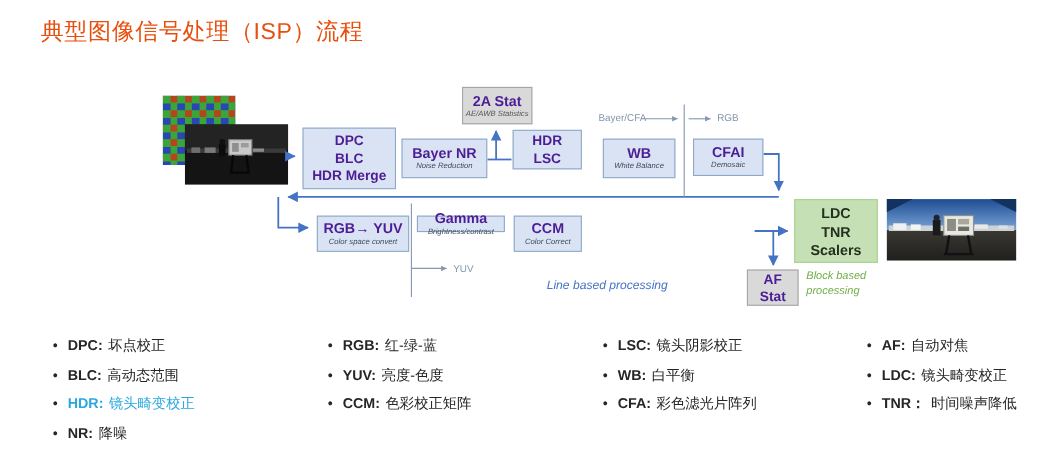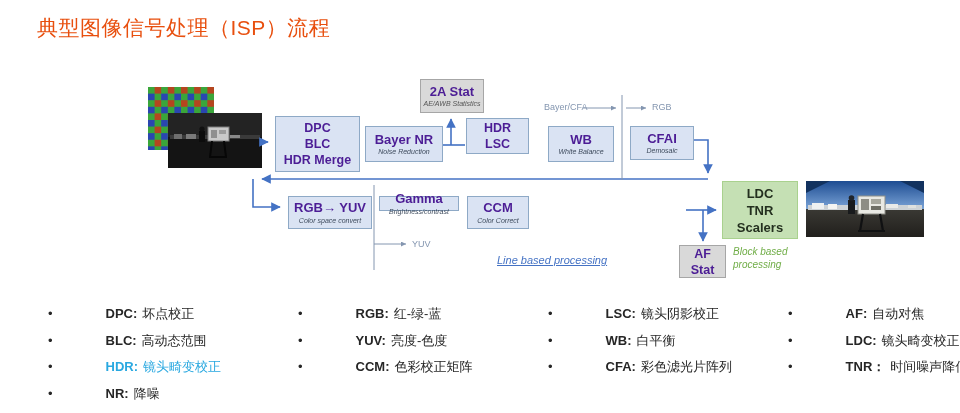--- a/index.html
+++ b/index.html
@@ -21,34 +21,34 @@
   .node b{font-size:13px;font-weight:bold;color:#4c1d95;}
   .node i.sub{font-size:7px;font-style:italic;color:#3d4a5c;margin-top:1px;}
   .node.multi b{font-size:12.5px;line-height:16px;}
   .node.gray{background:var(--gray-fill);border-color:var(--gray-border);}
   .node.gray i.sub{color:#555;}
   .node.green{background:var(--green-fill);border-color:var(--green-border);}
   .node.green b{color:#24301f;font-size:13px;line-height:17px;}
 
   .flow-label{position:absolute;font-size:9px;color:var(--muted);}
   .proc-label{position:absolute;font-style:italic;}
-  .line-based{left:497px;top:254px;font-size:11px;color:var(--line-based);text-decoration:underline;}
+  .line-based{left:497px;top:254px;font-size:11px;color:var(--line-based);}
   .block-based{left:733px;top:245px;font-size:10px;color:var(--block-based);width:70px;line-height:13px;}
 
   .bayer{position:absolute;left:148px;top:87px;width:66px;height:63px;
          background:conic-gradient(var(--bayer-r) 0 25%, var(--bayer-g) 0 50%, var(--bayer-b) 0 75%, var(--bayer-g) 0);
          background-size:13.2px 13.2px;}
   .photo{position:absolute;display:block;}
   .raw-photo{left:168px;top:113px;}
   .out-photo{left:806px;top:181px;}
 
   .legend-col{position:absolute;top:305px;}
   .legend-item{display:flex;align-items:baseline;font-size:13px;height:26.5px;color:#262626;white-space:nowrap;}
   .legend-item .bullet{font-size:13px;margin-right:9px;}
-  .legend-item b{margin-right:5px;margin-left:44px;}
+  .legend-item b{margin-right:5px;}
   .legend-item.hl{color:var(--hdr-blue);}
   .legend-item.hl b{color:var(--hdr-blue);}
 </style>
 </head>
 <body>
 
 <div class="canvas">
 
   <h1 class="page-title">典型图像信号处理（ISP）流程</h1>
 

